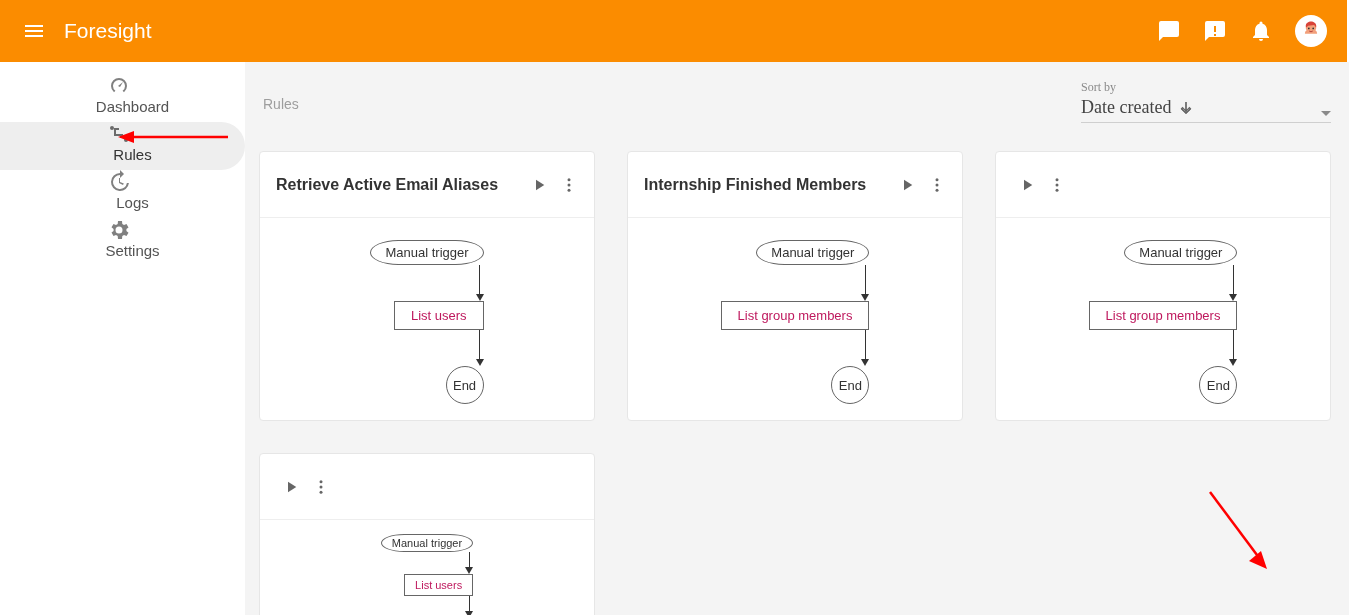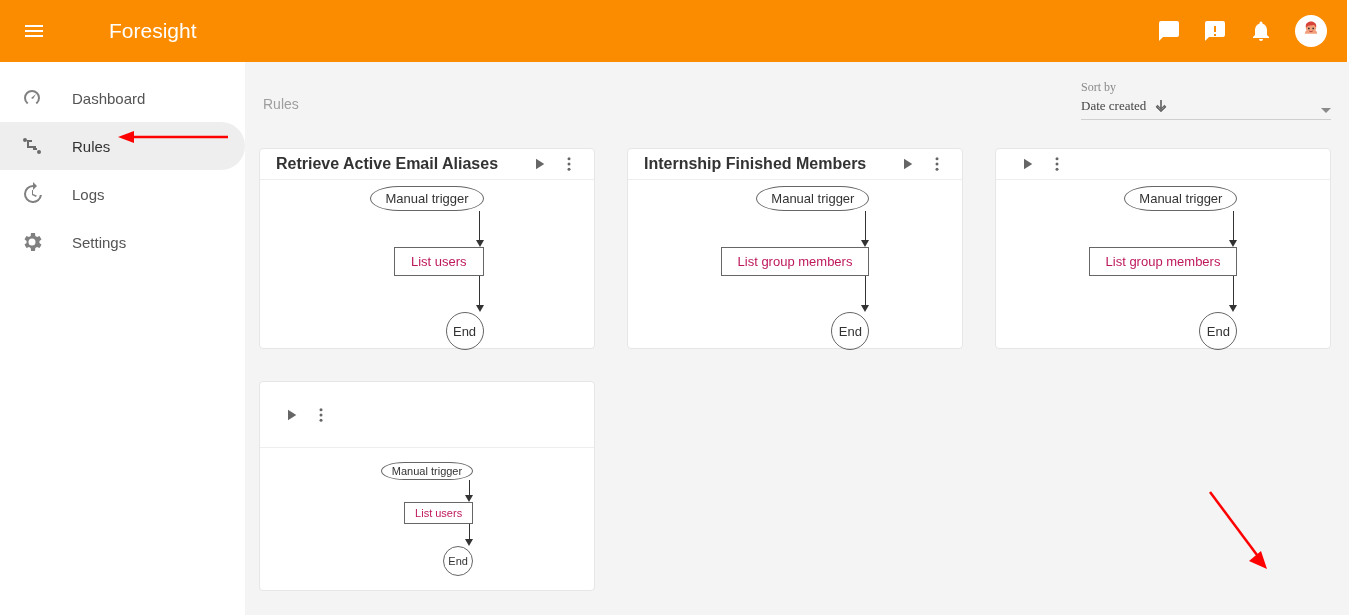--- a/index.html
+++ b/index.html
@@ -26,21 +26,20 @@
   }
   
   .header {
     height: 62px;
     background: #fb8c00;
     color: #fff;
     display: flex;
     align-items: center;
     padding: 0 20px 0 14px;
     position: relative;
-    gap: 45px;
   }
   .menu-btn {
     width: 40px; height: 40px;
     display: flex; align-items: center; justify-content: center;
     cursor: pointer;
   }
   .menu-btn svg { width: 24px; height: 24px; fill: #fff; }
   .brand {
     font-size: 21px;
     font-weight: 500;
@@ -85,20 +84,21 @@
   .nav-item {
     height: 48px;
     display: flex;
     align-items: center;
     padding-left: 20px;
     cursor: pointer;
     position: relative;
     color: #545454;
     font-size: 15px;
     font-weight: 500;
+    flex-direction: column;
   }
   .nav-item.active {
     background: #eeeeee;
     border-top-right-radius: 24px;
     border-bottom-right-radius: 24px;
     width: 245px;
     color: #333;
   }
   .nav-icon {
     width: 24px; height: 24px;
@@ -146,21 +146,21 @@
     position: relative;
     font-family: Liberation Serif, serif;
   }
   .sortbox .label {
     font-size: 12px;
     color: #8a8a8a;
   }
   .sortbox .value-row {
     display: flex;
     align-items: center;
-    font-size: 13px;
+    font-size: 18px;
     color: #444;
     padding-top: 2px;
   }
   .sort-arrow {
     width: 18px; height: 18px; fill: #666; margin-left: 6px;
     cursor: pointer;
   }
   .sort-caret {
     position: absolute;
     right: 0; bottom: 6px;
@@ -173,21 +173,21 @@
 
   .cards {
     display: grid;
     grid-template-columns: repeat(3, 336px);
     gap: 32px;
   }
   .card {
     background: #fff;
     border: 1px solid #e6e6e6;
     border-radius: 4px;
-    height: 201px;
+    height: 270px;
     display: flex;
     flex-direction: column;
   }
   .card-header {
     height: 66px;
     border-bottom: 1px solid #eee;
     display: flex;
     align-items: center;
     padding: 0 10px 0 16px;
   }

